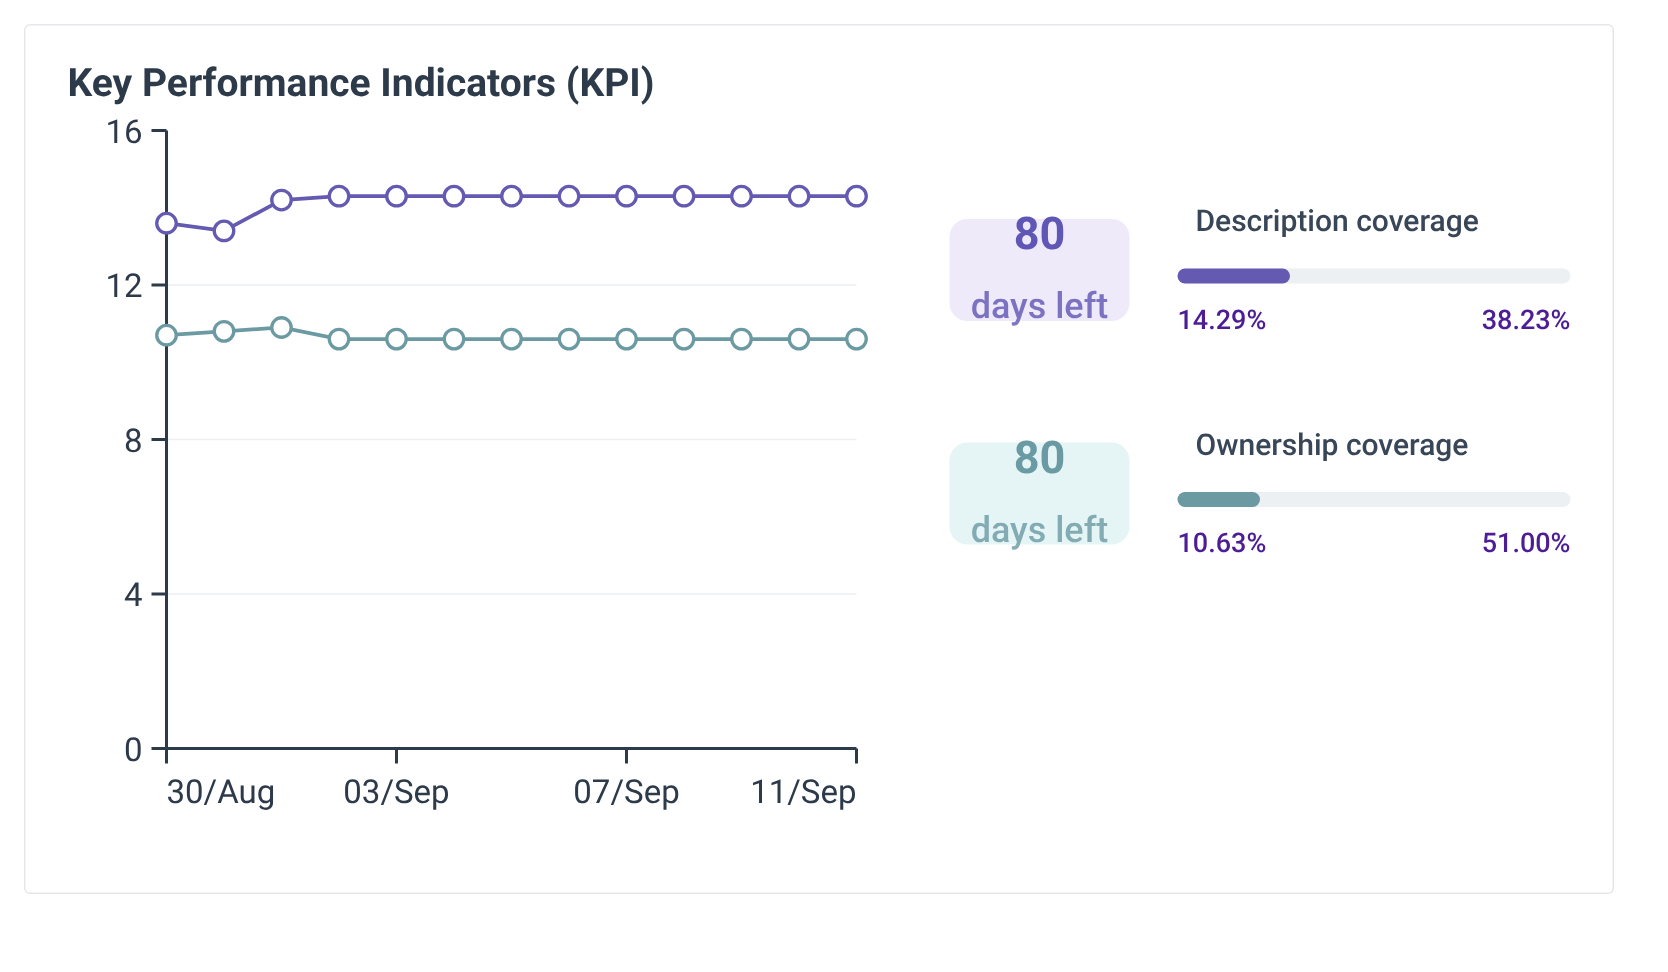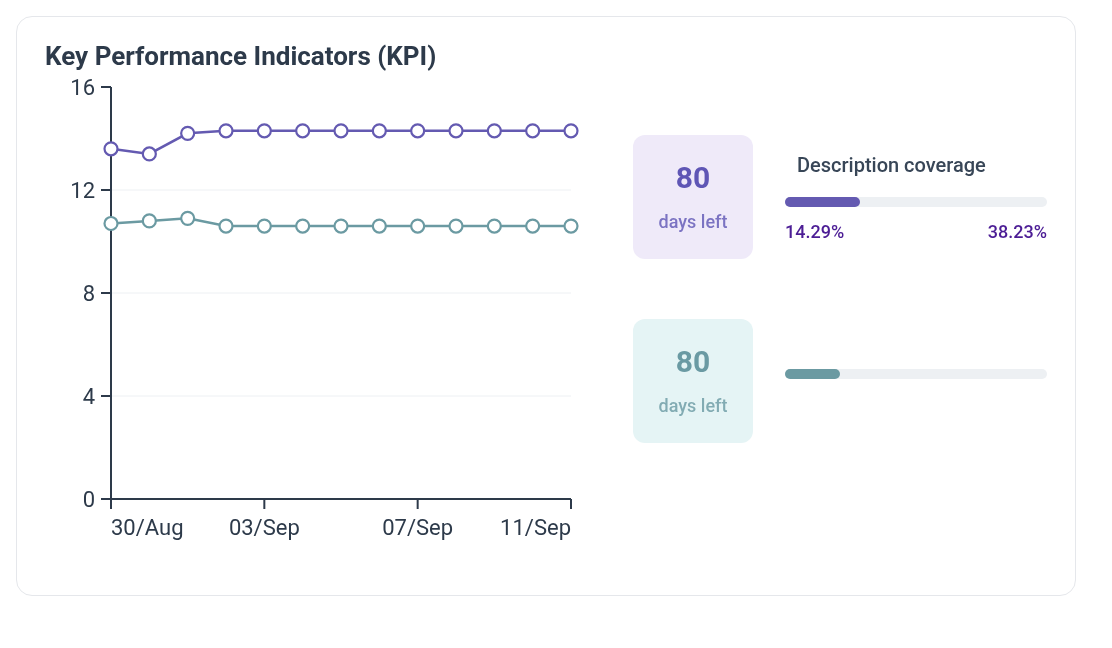--- a/index.html
+++ b/index.html
@@ -4,21 +4,21 @@
 <style>
   body {
     margin: 0;
     padding: 16px;
     font-family: -apple-system, BlinkMacSystemFont, "Segoe UI", Roboto, Helvetica, Arial, sans-serif;
     background: #fff;
     color: #2d3a4a;
   }
   .card {
     border: 1px solid #e5e7eb;
-    border-radius: 16px;
+    border-radius: 4px;
     padding: 24px 28px 28px 28px;
     width: 1060px;
     height: 580px;
     box-sizing: border-box;
     position: relative;
   }
   .title {
     font-size: 26px;
     font-weight: 700;
     color: #2d3a4a;
@@ -45,32 +45,32 @@
     gap: 60px;
     padding-top: 56px;
   }
   .kpi-row {
     display: flex;
     align-items: center;
     gap: 32px;
   }
   .badge {
     width: 120px;
-    height: 124px;
+    height: 68px;
     border-radius: 12px;
     display: flex;
     flex-direction: column;
     align-items: center;
     justify-content: center;
     line-height: 1.15;
   }
   .badge-purple { background: #efeaf9; }
   .badge-teal   { background: #e5f4f5; }
   .badge .num   { font-size: 30px; font-weight: 700; }
-  .badge .sub   { font-size: 18px; font-weight: 500; opacity: .8; margin-top: 16px; }
+  .badge .sub   { font-size: 24px; font-weight: 500; opacity: .8; margin-top: 16px; }
   .badge-purple .num { color: #5f56b5; }
   .badge-purple .sub { color: #5f56b5; }
   .badge-teal   .num { color: #6a9aa3; }
   .badge-teal   .sub { color: #6a9aa3; }
 
   .kpi-body { flex: 1; max-width: 290px; }
   .kpi-label { font-size: 20px; font-weight: 500; color: #384657; margin-bottom: 20px; margin-left: 12px; }
   .bar-track {
     width: 100%;
     height: 10px;
@@ -175,21 +175,26 @@
           </div>
         </div>
       </div>
 
       <div class="kpi-row">
         <div class="badge badge-teal">
           <div class="num">80</div>
           <div class="sub">days left</div>
         </div>
         <div class="kpi-body">
+          <div class="kpi-label">Ownership coverage</div>
           <div class="bar-track">
             <div class="bar-fill fill-teal" style="width: 20.84%;"></div>
+          </div>
+          <div class="bar-values">
+            <span>10.63%</span>
+            <span>51.00%</span>
           </div>
         </div>
       </div>
 
     </div>
   </div>
 </div>
 
 </body></html>

